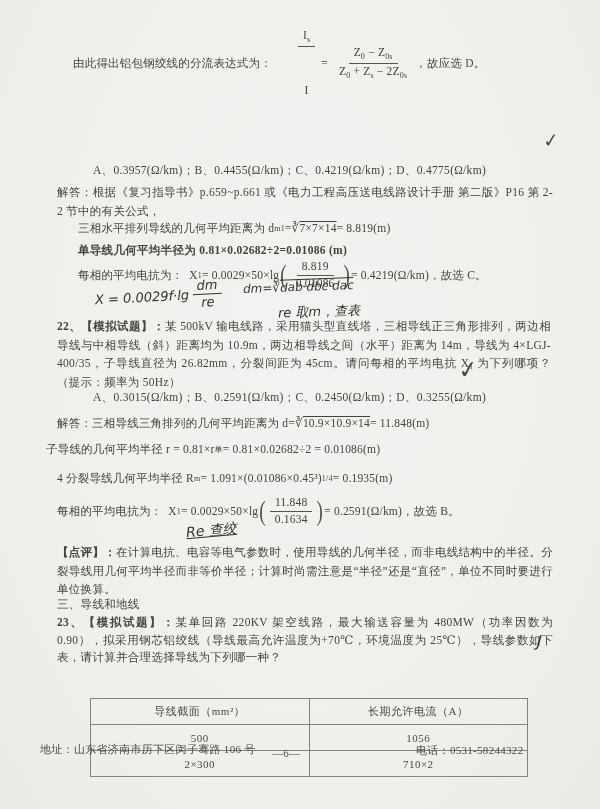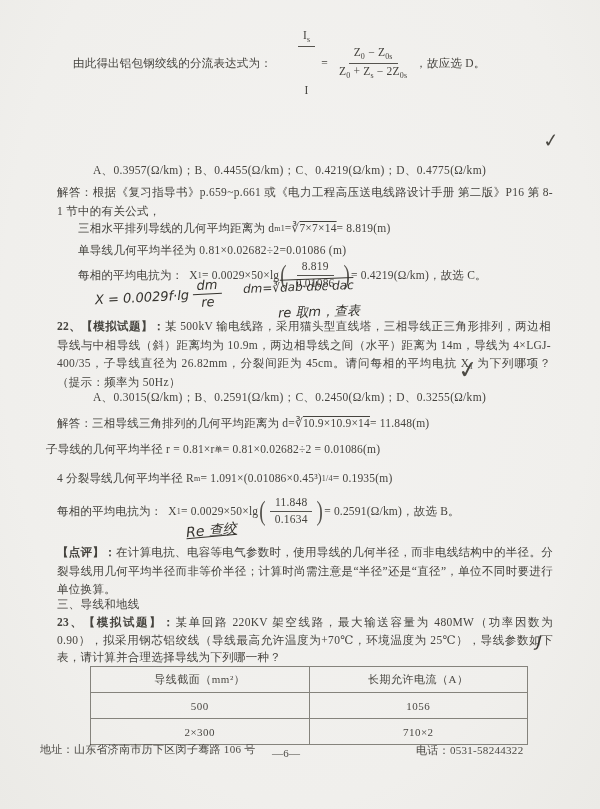--- a/index.html
+++ b/index.html
@@ -19,21 +19,21 @@
   .paren { display:inline-block; transform:scaleY(1.45); font-size:19px; color:#55534e; margin:0 1px; font-weight:400; }
   .rad { text-decoration:overline; text-decoration-thickness:1px; }
   .root { font-family:"DejaVu Sans",sans-serif; font-size:12px; }
   sub { font-size:8px; } sup { font-size:8px; }
   .hw { position:absolute; font-family:"DejaVu Sans",sans-serif; font-style:italic;
         color:#35332e; white-space:nowrap; }
   .hwfrac { display:inline-flex; flex-direction:column; align-items:center; margin-left:4px; line-height:1.1; }
   .hwfrac .fn { padding:0 4px 1px; border-bottom:1.5px solid #35332e; }
   .hwfrac .fd { padding:1px 4px 0; }
   .check { position:absolute; font-family:"DejaVu Sans",sans-serif; color:#4c4a44; }
-  table.tbl { position:absolute; border-collapse:collapse; background:transparent; }
+  table.tbl { position:absolute; border-collapse:collapse; background:transparent;margin-top:32px; }
   table.tbl th, table.tbl td {
     border:1px solid #85837c; font-size:11px; font-weight:normal;
     text-align:center; height:23px; letter-spacing:0.5px; color:#4a4843;
   }
   .footer-text { font-size:11px; color:#4a4843; }
 </style>
 </head>
 <body>
 
 <div class="page">
@@ -54,33 +54,33 @@
       </span>
     </span>
     <span>，故应选 D。</span>
   </div>
 
   <div class="check" style="left:543px; top:129px; font-size:19px; transform:rotate(-6deg);">✓</div>
 
   <div class="line" style="left:93px; top:163px;">A、0.3957(Ω/km)；B、0.4455(Ω/km)；C、0.4219(Ω/km)；D、0.4775(Ω/km)</div>
 
   <div class="para" style="left:57px; top:183px; width:496px;">
-    <span>解答：根据《复习指导书》p.659~p.661 或《电力工程高压送电线路设计手册 第二版》P16 第 8-1 节中的有关公式，</span>
+    <span>解答：根据《复习指导书》p.659~p.661 或《电力工程高压送电线路设计手册 第二版》P16 第 2-2 节中的有关公式，</span>
   </div>
 
   <div class="frow" style="left:78px; top:216px; height:24px;">
     <span>三相水平排列导线的几何平均距离为 d</span>
       <sub>m1</sub>
       <span> = </span>
       <span class="root">∛</span>
       <span class="rad">7×7×14</span>
       <span> = 8.819(m)</span>
   </div>
 
-  <div class="line" style="left:78px; top:243px;">单导线几何平均半径为 0.81×0.02682÷2=0.01086 (m)</div>
+  <div class="line" style="left:78px; top:243px;font-weight:bold;">单导线几何平均半径为 0.81×0.02682÷2=0.01086 (m)</div>
 
   <div class="frow" style="left:78px; top:256px; height:38px;">
     <span>每相的平均电抗为：</span>
     <span style="margin-left:6px;">X</span>
       <sub>1</sub>
     <span> = 0.0029×50×lg</span>
     <span class="paren">(</span>
     <span class="frac">
       <span class="fn">8.819</span>
       <span class="fd">0.01086</span>

